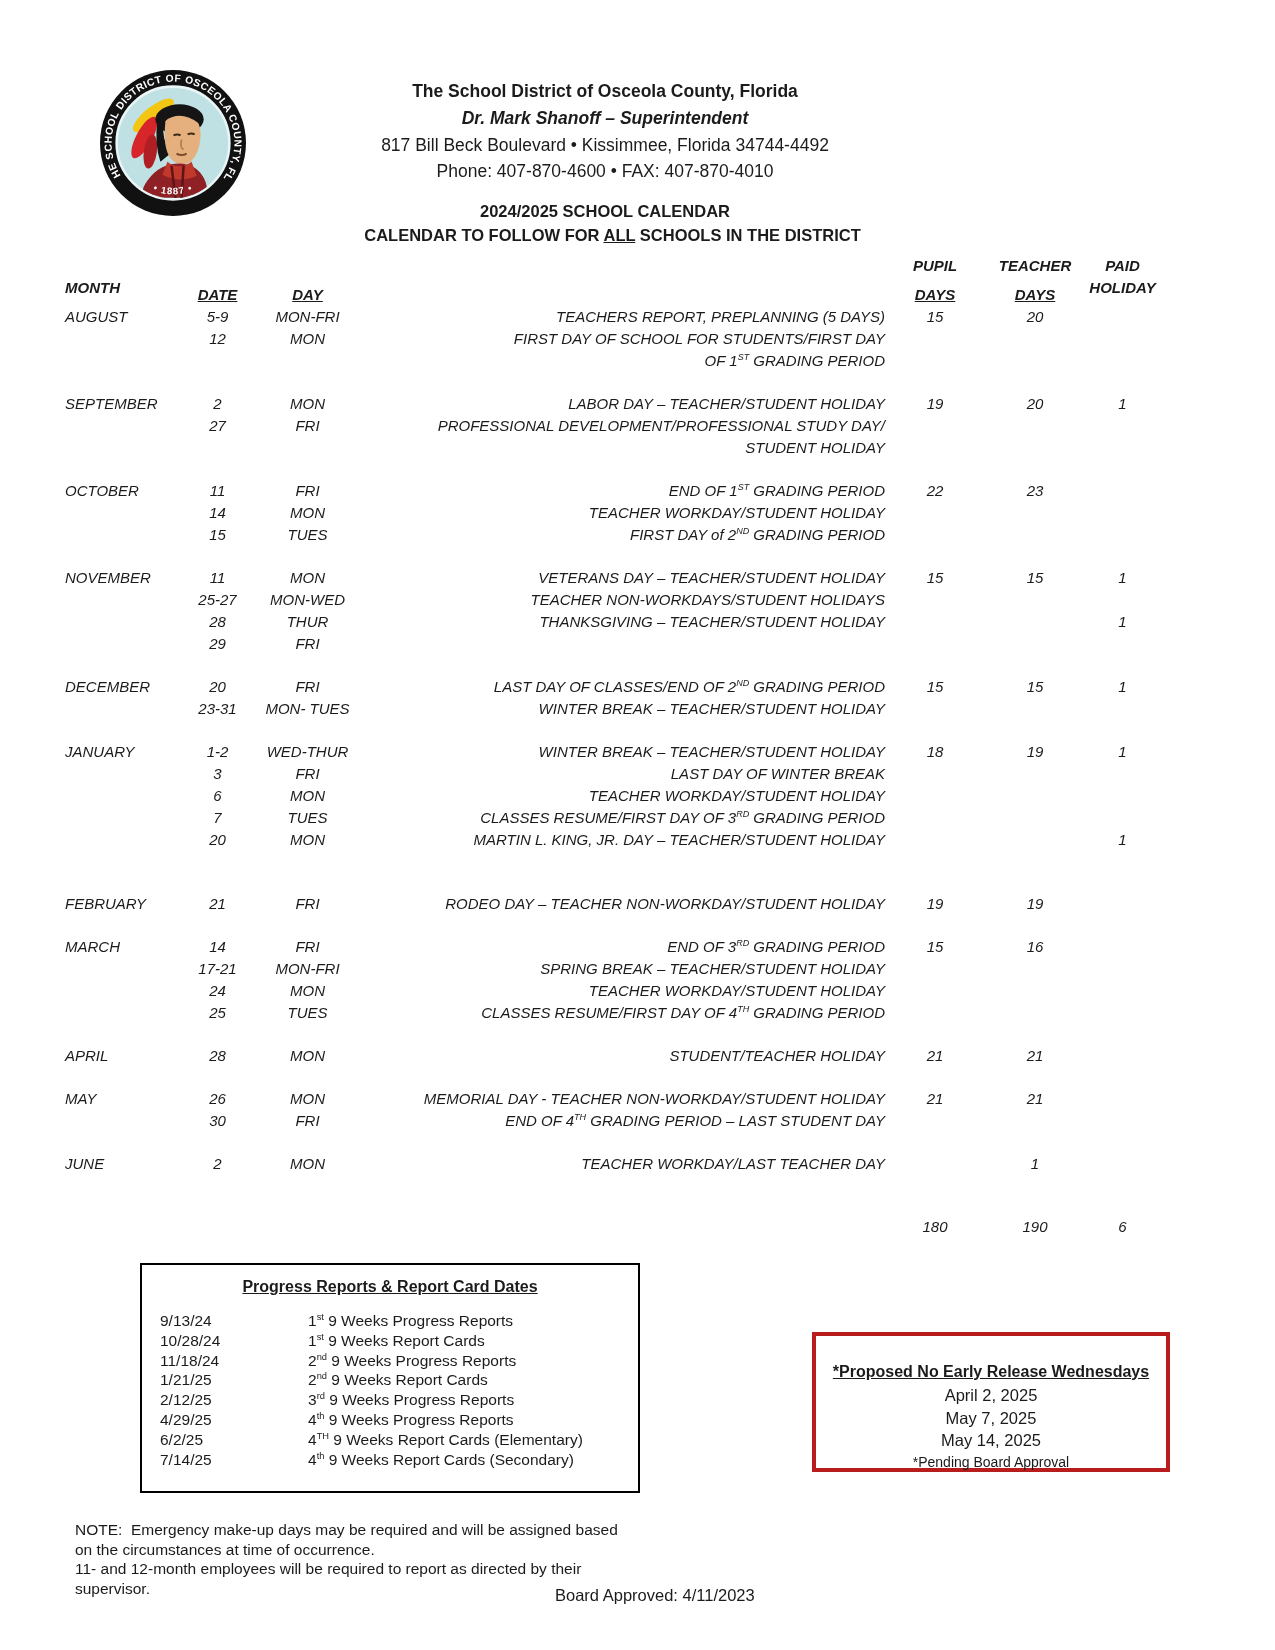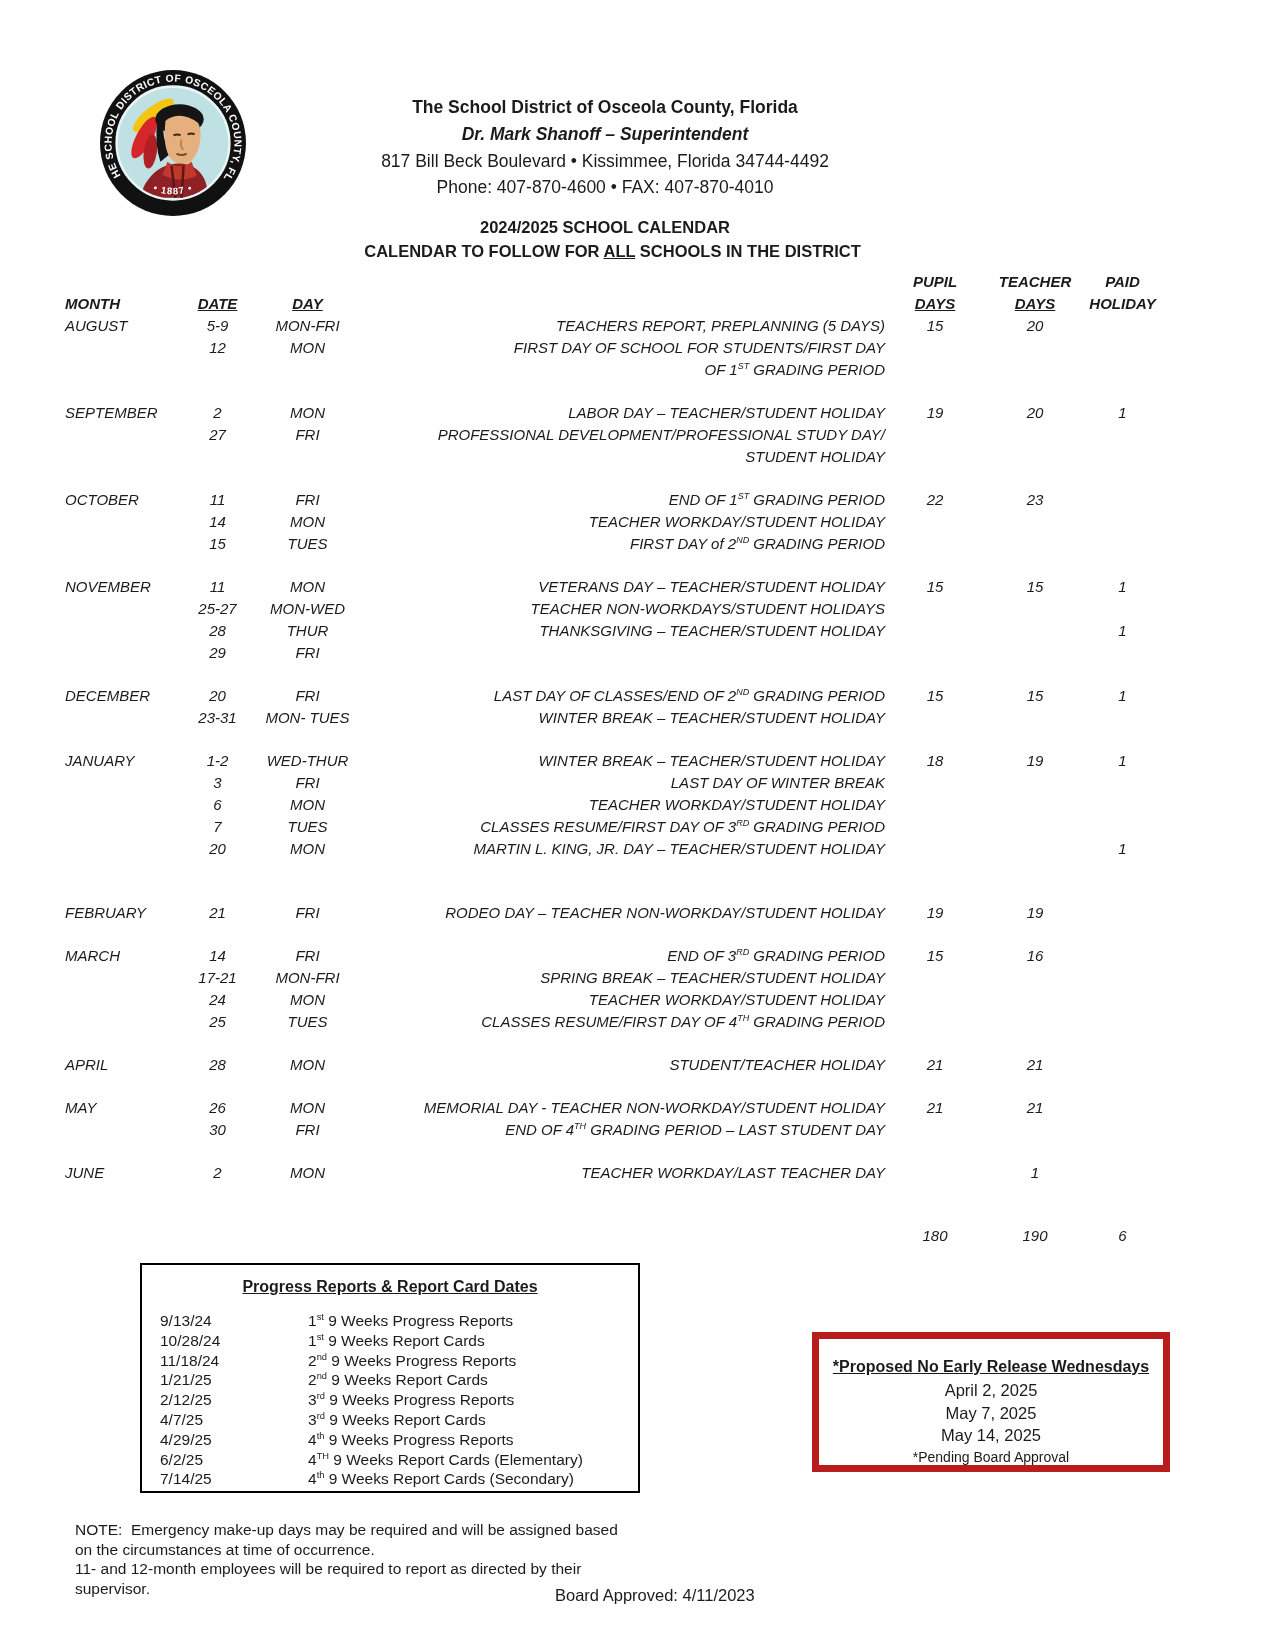--- a/index.html
+++ b/index.html
@@ -1,48 +1,48 @@
 <!DOCTYPE html>
 <html><head>
 <meta charset="utf-8">
 <style>
   html,body{margin:0;padding:0;background:#ffffff;}
   .page{position:relative;width:1275px;height:1650px;background:#ffffff;overflow:hidden;
         font-family:"Liberation Sans",sans-serif;color:#1b1b1b;}
   
   .logo{position:absolute;left:99px;top:69px;width:148px;height:148px;}
-  .hdr{padding-top:78px;width:1210px;text-align:center;margin-top:16px;}
+  .hdr{padding-top:78px;width:1210px;text-align:center;}
   .hdr .l1{font-size:17.5px;font-weight:bold;line-height:27px;}
   .hdr .l2{font-size:17.5px;font-weight:bold;font-style:italic;line-height:27px;}
   .hdr .l3,.hdr .l4{font-size:17.5px;line-height:26px;}
   .cal-title{width:1210px;text-align:center;font-size:16.5px;font-weight:bold;line-height:24px;margin-top:15px;}
   .cal-subtitle{width:1225px;text-align:center;font-size:16.5px;font-weight:bold;line-height:24px;}
-  .u{text-decoration:underline;}
+  .u{text-decoration:underline;margin-top:7px;}
   
   .cal{margin-left:65px;width:1100px;font-size:15px;line-height:22px;margin-top:8px;font-style:italic;}
   .hgrid{display:grid;grid-template-columns:115px 75px 105px 525px 100px 100px 75px;font-weight:bold;}
   .hgrid .c{text-align:center;}
   .hgrid .l{text-align:left;}
   .month-block{position:relative;margin-bottom:21px;}
   .month-block:nth-of-type(6){margin-bottom:42px;}  
   .month-name{position:absolute;left:0;top:0;width:115px;white-space:nowrap;}
   .rows{margin-left:115px;}
   .cal-row{display:grid;grid-template-columns:75px 105px 525px 100px 100px 75px;}
   .c-date,.c-day,.c-pupil,.c-teacher,.c-paid{text-align:center;}
   .c-event{text-align:right;padding-left:25px;white-space:pre-line;}
   .totals-row{margin-top:41px;}
   sup{font-size:60%;vertical-align:super;line-height:0;}
   
   .progress-box{position:absolute;left:140px;top:1263px;width:500px;height:230px;border:2px solid #000;
                 box-sizing:border-box;padding-top:11px;}
   .progress-title{text-align:center;font-size:16px;font-weight:bold;text-decoration:underline;line-height:22px;margin-bottom:13px;}
   .progress-row{display:grid;grid-template-columns:148px auto;padding-left:18px;font-size:15.5px;line-height:19.8px;}
   
-  .proposed-box{position:absolute;left:812px;top:1332px;width:358px;height:140px;border:7px solid #b91c1c;
-                box-sizing:border-box;text-align:center;padding-top:16px;}
+  .proposed-box{position:absolute;left:812px;top:1332px;width:358px;height:140px;border:4px solid #b91c1c;
+                box-sizing:border-box;text-align:center;padding-top:24px;}
   .proposed-title{font-size:16px;font-weight:bold;text-decoration:underline;line-height:24px;}
   .proposed-date{font-size:16.5px;line-height:22.5px;}
   .proposed-footnote{font-size:14px;line-height:20px;}
   
   .notes{position:absolute;left:75px;top:1520px;width:720px;font-size:15.5px;line-height:19.5px;white-space:pre-line;}
   .board-approved{position:absolute;left:555px;top:1586px;font-size:16.5px;}
 </style>
 </head>
 <body>
 
@@ -433,24 +433,20 @@
         </div>
         <div class="progress-row">
           <div>1/21/25</div>
           <div>2<sup>nd</sup> 9 Weeks Report Cards</div>
         </div>
         <div class="progress-row">
           <div>2/12/25</div>
           <div>3<sup>rd</sup> 9 Weeks Progress Reports</div>
         </div>
         <div class="progress-row">
-          <div>4/7/25</div>
-          <div>3<sup>rd</sup> 9 Weeks Report Cards</div>
-        </div>
-        <div class="progress-row">
           <div>4/29/25</div>
           <div>4<sup>th</sup> 9 Weeks Progress Reports</div>
         </div>
         <div class="progress-row">
           <div>6/2/25</div>
           <div>4<sup>TH</sup> 9 Weeks Report Cards (Elementary)</div>
         </div>
         <div class="progress-row">
           <div>7/14/25</div>
           <div>4<sup>th</sup> 9 Weeks Report Cards (Secondary)</div>

